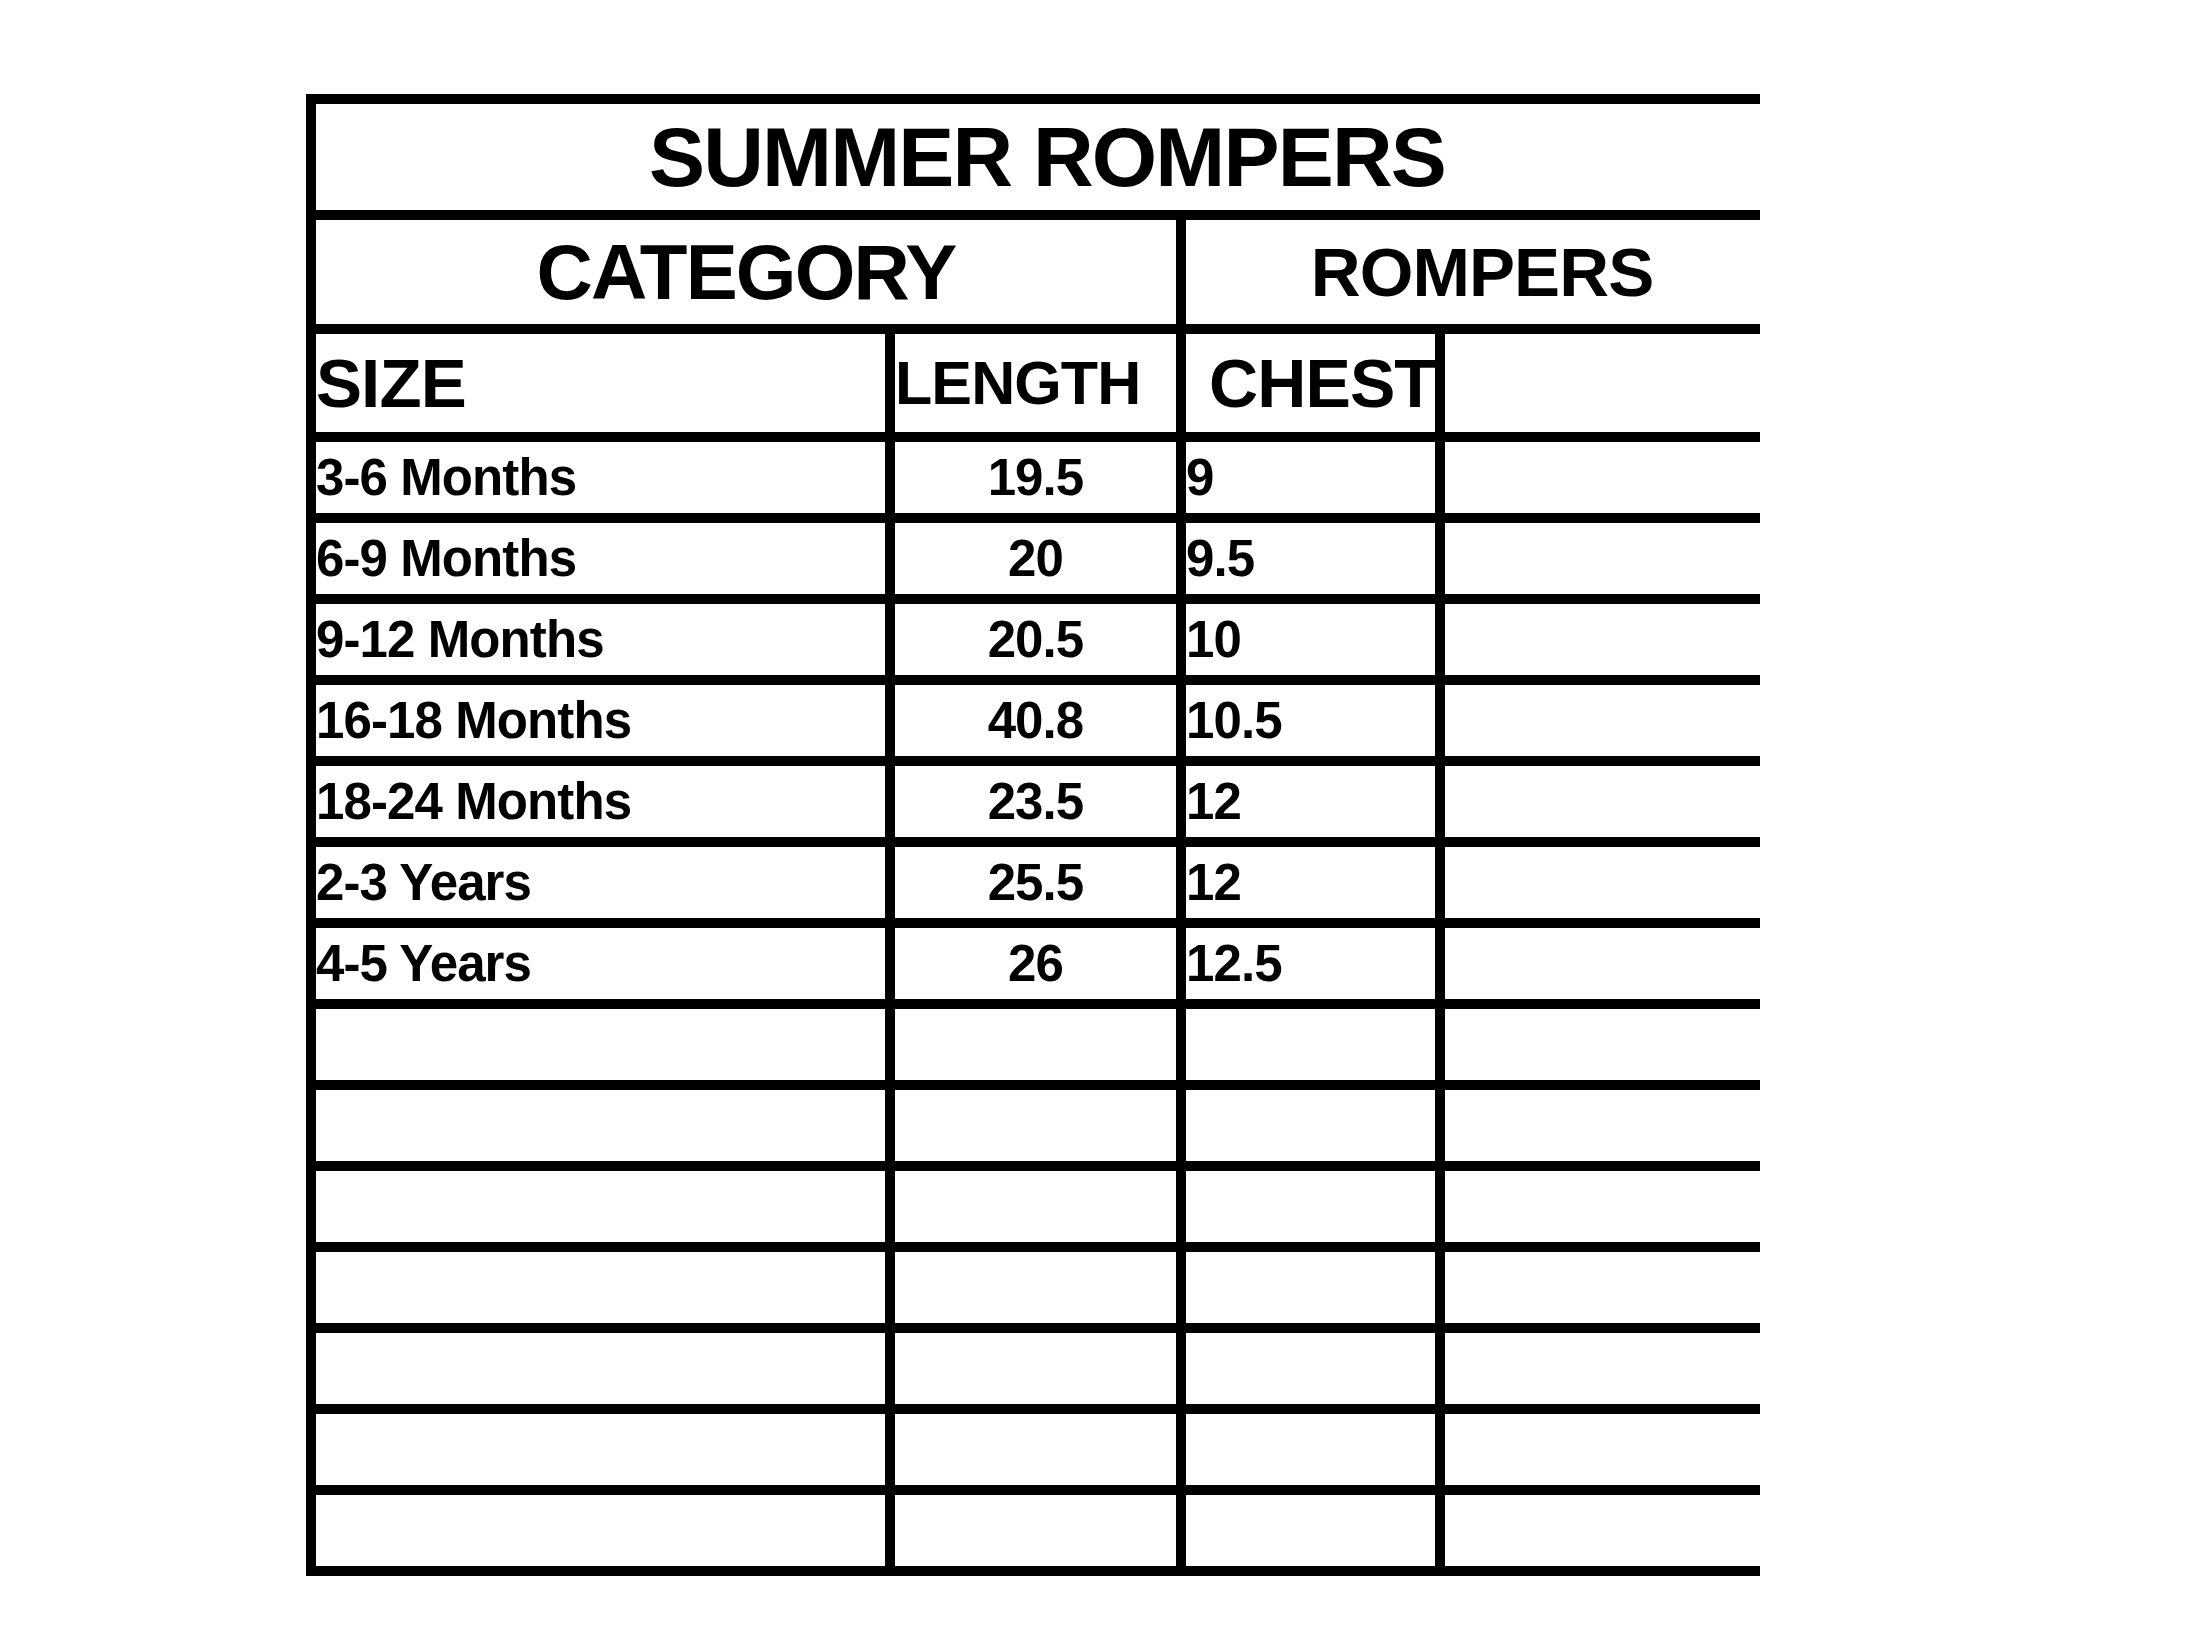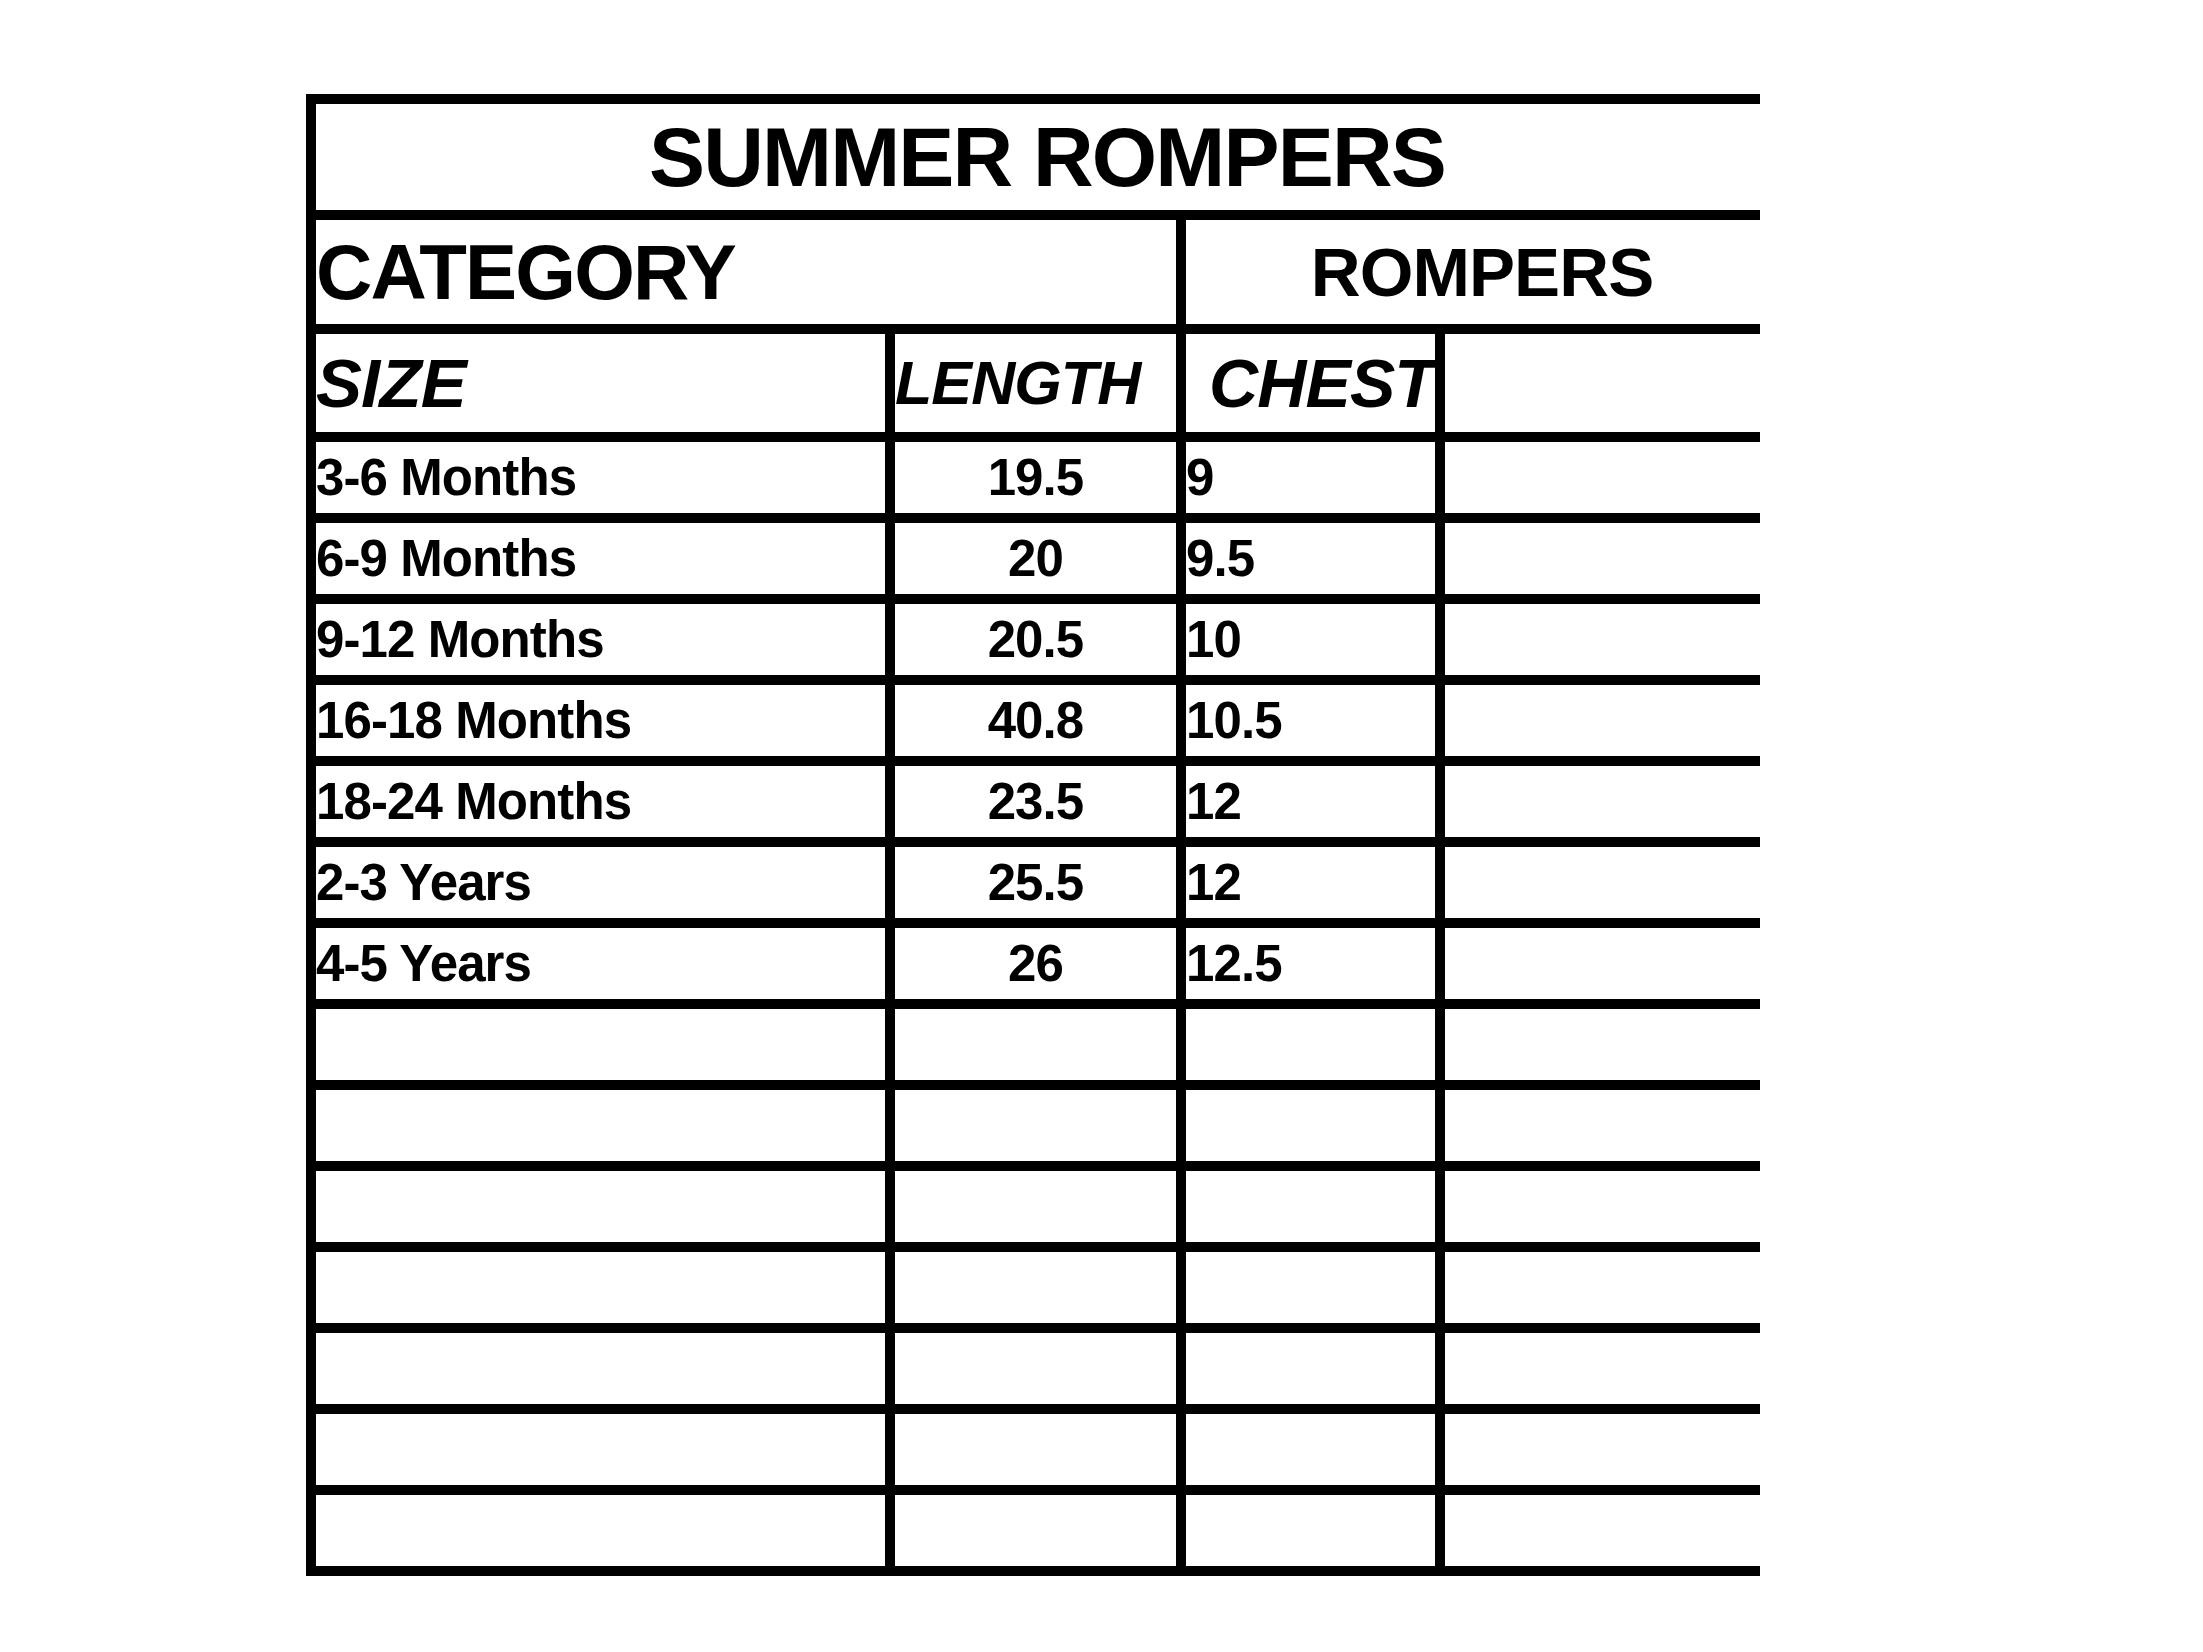--- a/index.html
+++ b/index.html
@@ -29,33 +29,33 @@
     border: 10px solid #000000;
     background: #ffffff;
     padding: 0;
     vertical-align: middle;
     white-space: nowrap;
     overflow: hidden;
     color: #000000;
   }
   tr.row-title   { height: 116px; }
   tr.row-category{ height: 114px; }
-  tr.row-header  { height: 108px; font-style: italic; }
+  tr.row-header  { height: 108px; }
   tr.row-data    { height: 81px; }
 
   td.title-cell {
     font-size: 84px;
     letter-spacing: -1.8px;
     text-align: center;
     padding-right: 53px;
   }
   td.cat-label {
     font-size: 78px;
     letter-spacing: -1.8px;
-    text-align: left;
+    text-align: center;
     padding-right: 173px;
   }
   td.cat-value {
     font-size: 69px;
     letter-spacing: -0.9px;
     text-align: center;
     padding-left: 55px;
   }
   td.h-size {
     font-size: 69px;

